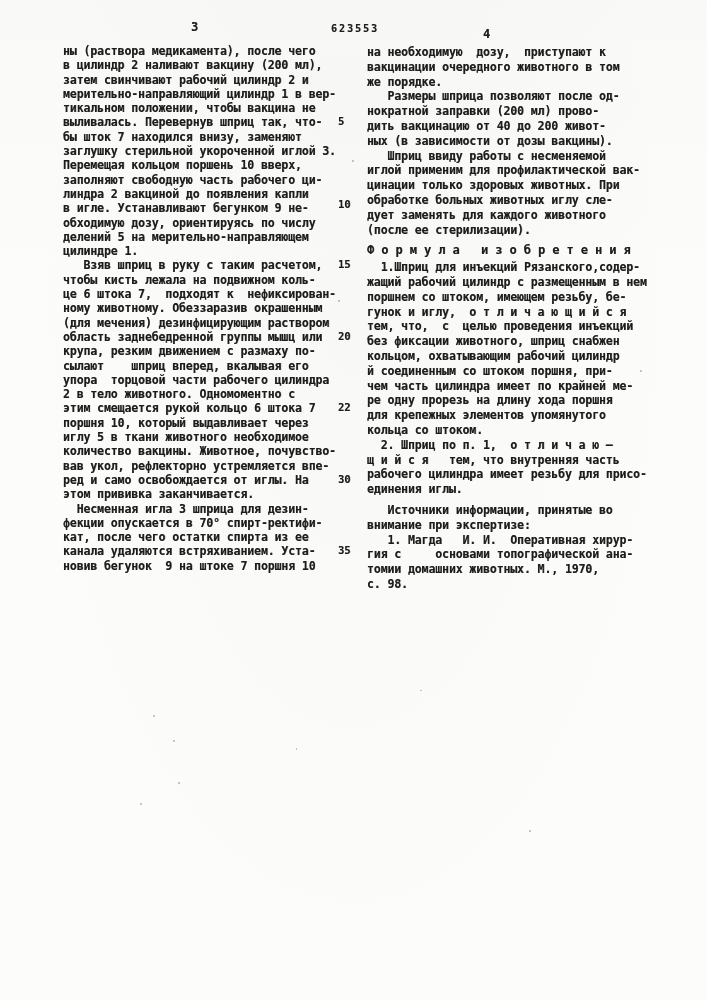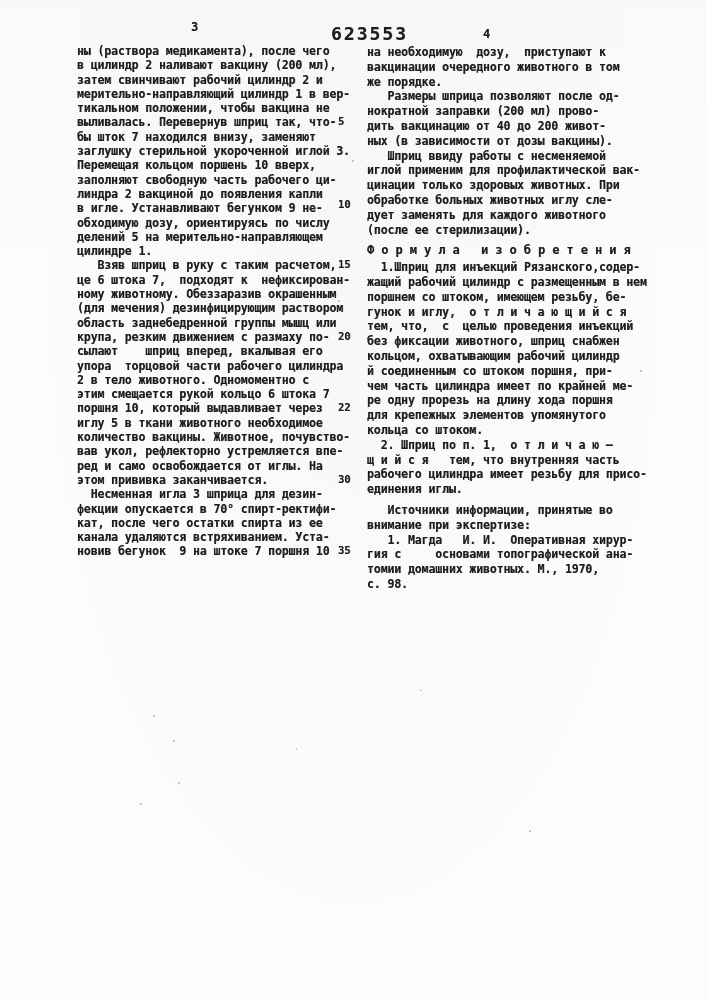--- a/index.html
+++ b/index.html
@@ -16,24 +16,24 @@
     color:#1d1d1d;
     text-shadow:0.35px 0 0 rgba(0,0,0,0.45);
   }
   .tline{
     white-space:pre;
     font-size:11.5px;
     letter-spacing:-0.1px;
   }
   .header-item{position:absolute;white-space:pre;}
   .pageno-left{left:191px;top:20px;font-size:12px;}
-  .patentno{left:331px;top:23px;font-size:18px;letter-spacing:2px;}
+  .patentno{left:331px;top:23px;font-size:10px;letter-spacing:2px;}
   .pageno-right{left:483px;top:27px;font-size:12px;}
   .left-col{
-    position:absolute;left:63px;top:44px;width:292px;margin-left:14px;
+    position:absolute;left:63px;top:44px;width:292px;
   }
   .left-col .tline{height:14.3px;line-height:14.3px;}
   .right-col{
     position:absolute;left:367px;top:45px;width:296px;
   }
   .right-col .tline{height:14.8px;line-height:14.8px;}
   .formula-heading{font-size:12px;}
   .spacer-a{height:6px;}
   .spacer-b{height:2px;}
   .spacer-c{height:6px;}
@@ -63,20 +63,21 @@
       <div class="tline">бы шток 7 находился внизу, заменяют</div>
       <div class="tline">заглушку стерильной укороченной иглой 3.</div>
       <div class="tline">Перемещая кольцом поршень 10 вверх,</div>
       <div class="tline">заполняют свободную часть рабочего ци-</div>
       <div class="tline">линдра 2 вакциной до появления капли</div>
       <div class="tline">в игле. Устанавливают бегунком 9 не-</div>
       <div class="tline">обходимую дозу, ориентируясь по числу</div>
       <div class="tline">делений 5 на мерительно-направляющем</div>
       <div class="tline">цилиндре 1.</div>
       <div class="tline">   Взяв шприц в руку с таким расчетом,</div>
+      <div class="tline">чтобы кисть лежала на подвижном коль-</div>
       <div class="tline">це 6 штока 7,  подходят к  нефиксирован-</div>
       <div class="tline">ному животному. Обеззаразив окрашенным</div>
       <div class="tline">(для мечения) дезинфицирующим раствором</div>
       <div class="tline">область заднебедренной группы мышц или</div>
       <div class="tline">крупа, резким движением с размаху по-</div>
       <div class="tline">сылают    шприц вперед, вкалывая его</div>
       <div class="tline">упора  торцовой части рабочего цилиндра</div>
       <div class="tline">2 в тело животного. Одномоментно с</div>
       <div class="tline">этим смещается рукой кольцо 6 штока 7</div>
       <div class="tline">поршня 10, который выдавливает через</div>

